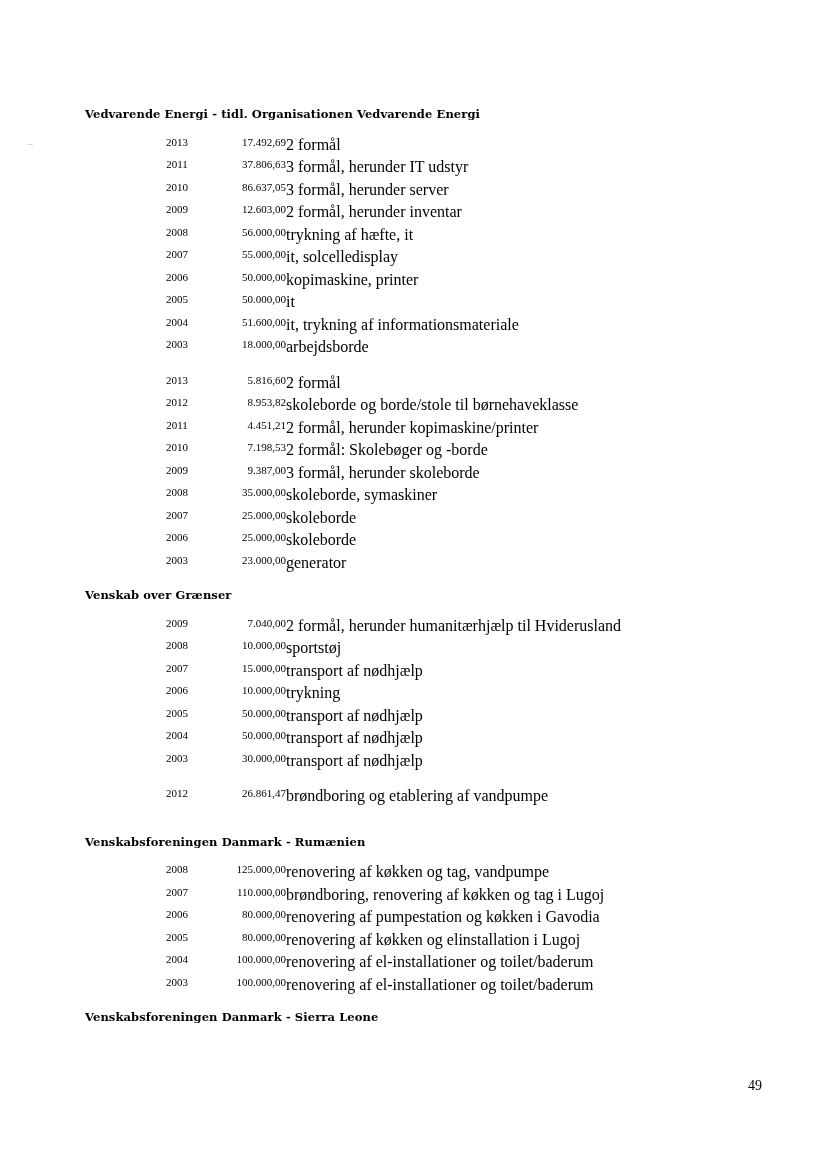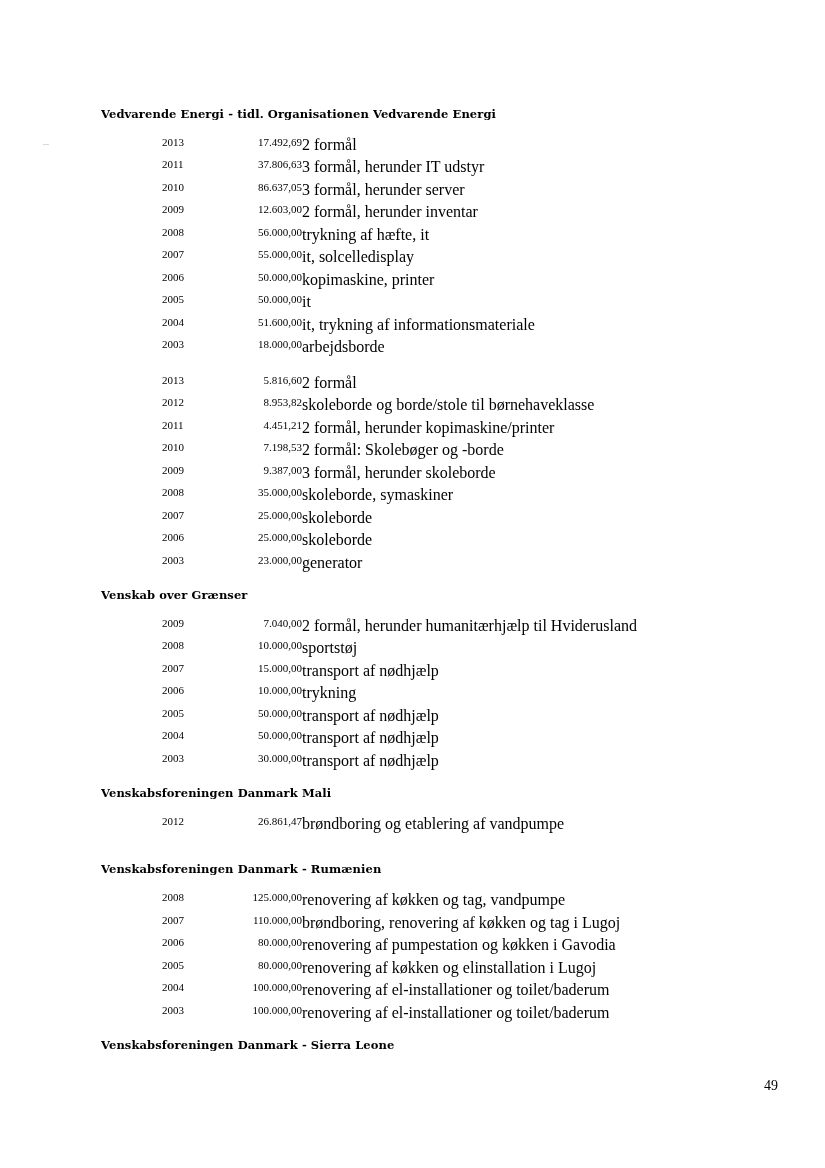--- a/index.html
+++ b/index.html
@@ -11,21 +11,21 @@
     height: 1168px;
     background: #ffffff;
     font-family: "Liberation Serif", serif;
     color: #000000;
     position: relative;
     overflow: hidden;
   }
   .page {
     position: absolute;
     top: 0;
-    left: 16px;
+    left: 0;
     width: 745px;
     height: 1168px;
   }
   .content {
     position: absolute;
     top: 108px;
     left: 85px;
     width: 660px;
   }
   .org-block {
@@ -45,21 +45,21 @@
     font-size: 11px;
   }
   table.grants td {
     padding: 0 0 4.1px 0;
     vertical-align: top;
     line-height: 1.15;
     white-space: nowrap;
   }
   td.year {
     width: 62px;
-    text-align: left;
+    text-align: center;
     font-size: 11px;
   }
   td.amount {
     width: 78px;
     text-align: right;
     padding-right: 0;
     font-size: 11px;
   }
   td.purpose {
     padding-left: 36px;
@@ -247,21 +247,20 @@
             <td class="amount">30.000,00</td>
             <td class="purpose">transport af nødhjælp</td>
           </tr>
         </tbody>
       </table>
     </div>
 
     <div class="spacer-after-table"></div>
 
     <div class="org-block">
-      <h2 class="org-title">Venskabsforeningen Danmark Mali</h2>
       <table class="grants">
         <tbody>
           <tr>
             <td class="year">2012</td>
             <td class="amount">26.861,47</td>
             <td class="purpose">brøndboring og etablering af vandpumpe</td>
           </tr>
         </tbody>
       </table>
     </div>

